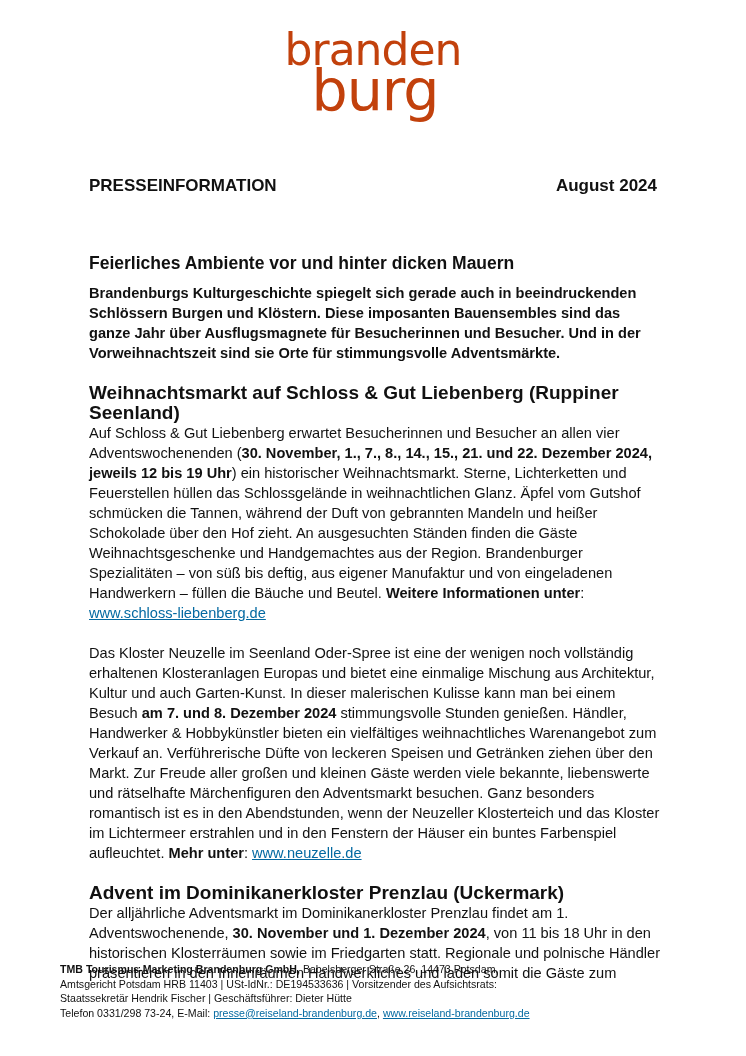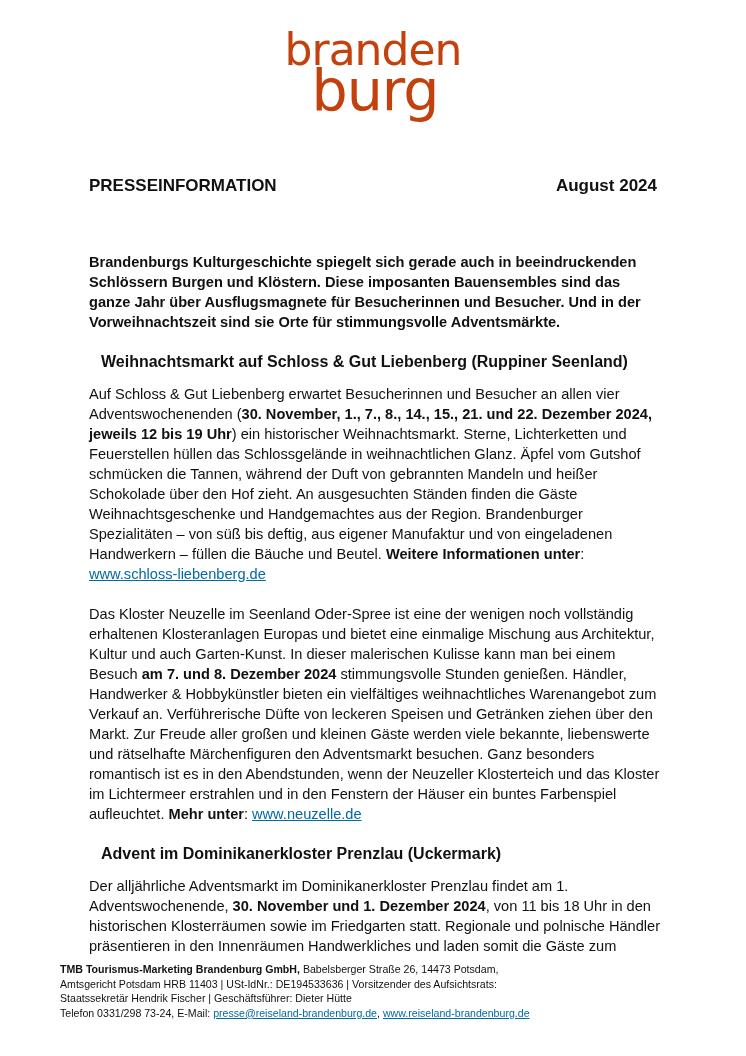--- a/index.html
+++ b/index.html
@@ -10,41 +10,42 @@
           line-height: 40px; letter-spacing: -1px; }
   .logo .l1 { font-size: 44px; display: block; }
   .logo .l2 { font-size: 57px; display: block; padding-left: 4px; }
   .header-row { position: absolute; left: 89px; right: 89px; top: 176px;
                 display: flex; justify-content: space-between; font-weight: bold; font-size: 17px; }
   .content { position: absolute; left: 89px; width: 572px; top: 252px; font-size: 14.6px; line-height: 20px; }
   .title { font-weight: bold; font-size: 17.5px; margin: 0 0 9px 0; line-height: 22px; }
   .subtitle { font-weight: bold; font-size: 14.6px; margin: 0 0 20px 0; }
   .lead { font-weight: bold; margin: 0 0 20px 0; }
   .section { margin: 0 0 20px 0; }
-  .section h3 { font-size: 16px; font-weight: bold; margin: 12px; line-height: 20px; }
+  .section h3 { font-size: 19px; font-weight: bold; margin: 0; line-height: 20px; }
   .section p { margin: 0; }
   a { color: #0369a1; }
   b { font-weight: bold; }
   .footer { position: absolute; left: 60px; right: 60px; top: 962px; text-align: left;
             font-size: 10.6px; line-height: 14.5px; color: #111; }
 </style>
 </head>
 <body>
 
 <div class="logo">
   <span class="l1">branden</span>
   <span class="l2">burg</span>
 </div>
 
 <div class="header-row">
   <span>PRESSEINFORMATION</span>
   <span>August 2024</span>
 </div>
 
 <div class="content">
+  <h1 class="title">Feierliches Ambiente vor und hinter dicken Mauern</h1>
   <p class="lead">Brandenburgs Kulturgeschichte spiegelt sich gerade auch in beeindruckenden Schlössern Burgen und Klöstern. Diese imposanten Bauensembles sind das ganze Jahr über Ausflugsmagnete für Besucherinnen und Besucher. Und in der Vorweihnachtszeit sind sie Orte für stimmungsvolle Adventsmärkte.</p>
 
   <div class="section">
     <h3>Weihnachtsmarkt auf Schloss &amp; Gut Liebenberg (Ruppiner Seenland)</h3>
     <p><span>Auf Schloss &amp; Gut Liebenberg erwartet Besucherinnen und Besucher an allen vier Adventswochenenden (</span><b>30. November, 1., 7., 8., 14., 15., 21. und 22. Dezember 2024, jeweils 12 bis 19 Uhr</b><span>) ein historischer Weihnachtsmarkt. Sterne, Lichterketten und Feuerstellen hüllen das Schlossgelände in weihnachtlichen Glanz. Äpfel vom Gutshof schmücken die Tannen, während der Duft von gebrannten Mandeln und heißer Schokolade über den Hof zieht. An ausgesuchten Ständen finden die Gäste Weihnachtsgeschenke und Handgemachtes aus der Region. Brandenburger Spezialitäten – von süß bis deftig, aus eigener Manufaktur und von eingeladenen Handwerkern – füllen die Bäuche und Beutel. </span><b>Weitere Informationen unter</b><span>: </span><br><a href="#">www.schloss-liebenberg.de</a></p>
   </div>
 
   <div class="section">
     <p><span>Das Kloster Neuzelle im Seenland Oder-Spree ist eine der wenigen noch vollständig erhaltenen Klosteranlagen Europas und bietet eine einmalige Mischung aus Architektur, Kultur und auch Garten-Kunst. In dieser malerischen Kulisse kann man bei einem Besuch </span><b>am 7. und 8. Dezember 2024</b><span> stimmungsvolle Stunden genießen. Händler, Handwerker &amp; Hobbykünstler bieten ein vielfältiges weihnachtliches Warenangebot zum Verkauf an. Verführerische Düfte von leckeren Speisen und Getränken ziehen über den Markt. Zur Freude aller großen und kleinen Gäste werden viele bekannte, liebenswerte und rätselhafte Märchenfiguren den Adventsmarkt besuchen. Ganz besonders romantisch ist es in den Abendstunden, wenn der Neuzeller Klosterteich und das Kloster im Lichtermeer erstrahlen und in den Fenstern der Häuser ein buntes Farbenspiel aufleuchtet. </span><b>Mehr unter</b><span>: </span><a href="#">www.neuzelle.de</a></p>
   </div>

